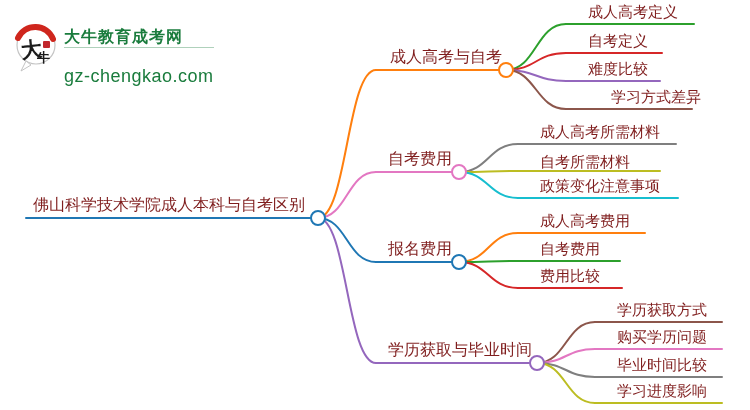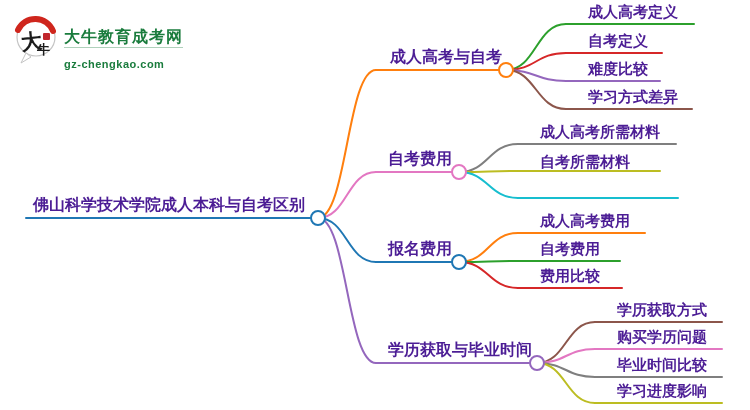--- a/index.html
+++ b/index.html
@@ -15,34 +15,33 @@
     position:absolute;left:14px;top:10px;
     display:flex;align-items:center;gap:4px;
     z-index:5;
   }
   .logo-icon{width:46px;height:50px;display:block;}
   .logo-text{display:flex;flex-direction:column;line-height:1.1;}
   .logo-title{
     font-size:16px;font-weight:bold;letter-spacing:1px;
   }
   .logo-domain{
-    font-size:11px;font-weight:bold;letter-spacing:.5px;
+    font-size:18px;font-weight:normal;letter-spacing:.5px;
     border-top:1px solid rgba(26,124,61,.35);
-    padding-top:10px;margin-top:1px;
+    padding-top:19px;margin-top:1px;
   }
   
   #mindmap-svg{position:absolute;left:0;top:0;z-index:1;}
   #mindmap-nodes{position:absolute;left:0;top:0;width:100%;height:100%;z-index:2;pointer-events:none;}
   .node-label{
     position:absolute;
     white-space:nowrap;
-    color:#4c1d95;
+    color:#7f1d1d;
     line-height:1;
     letter-spacing:0px;
-    font-weight:bold;
   }
   .depth-0{font-size:16px;}
   .depth-1{font-size:16px;}
   .depth-2{font-size:15px;}
 </style>
 </head>
 <body>
 
 <div class="stage">
 
@@ -108,24 +107,25 @@
       <circle cx="459" cy="172" r="7" fill="#ffffff" stroke="#e377c2" stroke-width="2"></circle>
       <circle cx="459" cy="262" r="7" fill="#ffffff" stroke="#1f77b4" stroke-width="2"></circle>
       <circle cx="537" cy="363" r="7" fill="#ffffff" stroke="#9467bd" stroke-width="2"></circle>
     </svg>
   <div id="mindmap-nodes">
       <div class="node-label depth-0" style="left: 33px; top: 197px;">佛山科学技术学院成人本科与自考区别</div>
       <div class="node-label depth-1" style="left: 390px; top: 49px;">成人高考与自考</div>
       <div class="node-label depth-2" style="left: 588px; top: 4px;">成人高考定义</div>
       <div class="node-label depth-2" style="left: 588px; top: 33px;">自考定义</div>
       <div class="node-label depth-2" style="left: 588px; top: 61px;">难度比较</div>
-      <div class="node-label depth-2" style="left: 588px; top: 89px;">学习方式差异</div>
+      <div class="node-label depth-2" style="left: 611px; top: 89px;">学习方式差异</div>
       <div class="node-label depth-1" style="left: 388px; top: 151px;">自考费用</div>
       <div class="node-label depth-2" style="left: 540px; top: 124px;">成人高考所需材料</div>
       <div class="node-label depth-2" style="left: 540px; top: 154px;">自考所需材料</div>
+      <div class="node-label depth-2" style="left: 540px; top: 178px;">政策变化注意事项</div>
       <div class="node-label depth-1" style="left: 388px; top: 241px;">报名费用</div>
       <div class="node-label depth-2" style="left: 540px; top: 213px;">成人高考费用</div>
       <div class="node-label depth-2" style="left: 540px; top: 241px;">自考费用</div>
       <div class="node-label depth-2" style="left: 540px; top: 268px;">费用比较</div>
       <div class="node-label depth-1" style="left: 388px; top: 342px;">学历获取与毕业时间</div>
       <div class="node-label depth-2" style="left: 617px; top: 302px;">学历获取方式</div>
       <div class="node-label depth-2" style="left: 617px; top: 329px;">购买学历问题</div>
       <div class="node-label depth-2" style="left: 617px; top: 383px;">学习进度影响</div>
       <div class="node-label depth-2" style="left: 617px; top: 357px;">毕业时间比较</div>
     </div>

